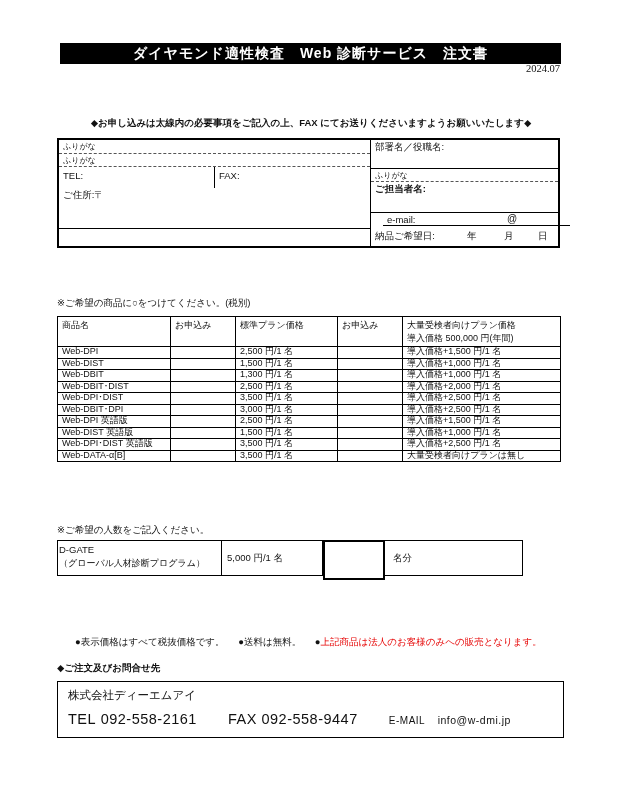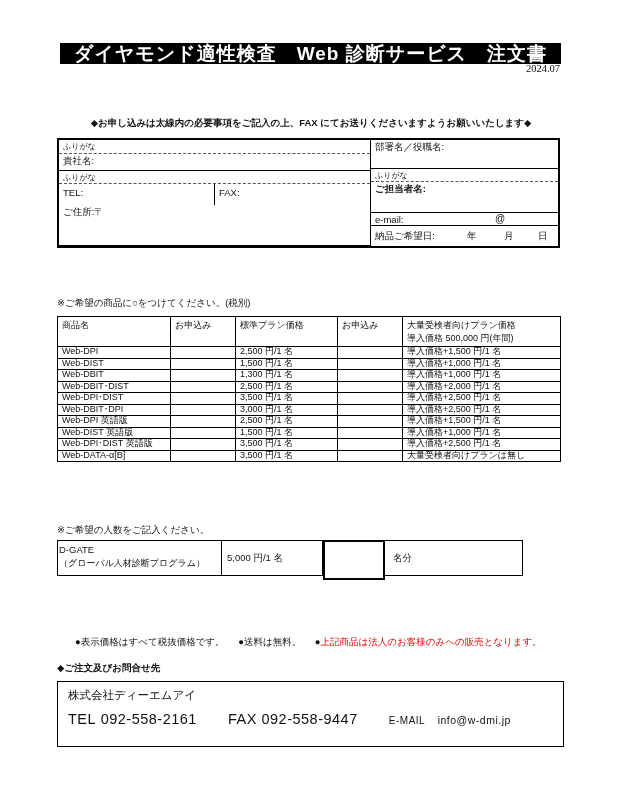--- a/index.html
+++ b/index.html
@@ -2,21 +2,21 @@
 <html><head>
 <meta charset="utf-8">
 <style>
   * { margin:0; padding:0; box-sizing:border-box; }
   html,body { background:#fff; }
   body { width:622px; height:806px; position:relative; font-family:"Liberation Sans","DejaVu Sans",sans-serif; color:#111; }
   .page { position:absolute; left:0; top:0; width:622px; height:806px; background:#ffffff; overflow:hidden; }
 
   
   .title-bar { position:absolute; left:60px; top:43px; width:501px; height:21px; background:#000; color:#fff;
-               font-size:19px; font-weight:bold; text-align:center; line-height:21px; letter-spacing:1px; }
+               font-size:14px; font-weight:bold; text-align:center; line-height:21px; letter-spacing:1px; }
   .date { position:absolute; left:400px; top:63px; width:160px; text-align:right; font-size:10.5px;font-family:Liberation Serif, serif; }
   .instruction { position:absolute; left:0; top:117px; width:622px; text-align:center; font-size:9.5px; font-weight:bold; }
 
   
   .form { position:absolute; left:57px; top:138px; width:503px; height:110px; border:2px solid #000; }
   .fcol { position:absolute; top:0; height:106px; }
   .fcol-l { left:0; width:312px; border-right:1.5px solid #000; }
   .fcol-r { left:312px; width:187px; }
   .frow { position:relative; width:100%; padding:1px 4px; font-size:9.5px; overflow:hidden; }
   .furigana { font-size:8px; border-bottom:1px dashed #555; }
@@ -24,21 +24,21 @@
   .r-furi1 { height:14px; }
   .r-comp  { height:17px; }
   .r-furi2 { height:13px; }
   .r-addr  { height:41px; }
   .r-telfax{ height:21px; padding:0; display:flex; }
   .telcell { width:156px; border-right:1px solid #000; padding:3px 4px; }
   .faxcell { flex:1; padding:3px 4px; }
   .r-dept  { height:29px; }
   .r-rfuri { height:13px; }
   .r-tanto { height:31px;font-weight:bold; }
-  .r-email { height:13px; }
+  .r-email { height:13px;margin-left:12px; }
   .r-deliv { height:20px; padding:0; }
   .at-mark { position:absolute; left:124px; top:0px; font-size:10px; }
   .dl-label{ position:absolute; left:4px; top:4px; font-size:9.5px; }
   .dl-y { position:absolute; left:96px;  top:4px; font-size:9.5px; }
   .dl-m { position:absolute; left:133px; top:4px; font-size:9.5px; }
   .dl-d { position:absolute; left:167px; top:4px; font-size:9.5px; }
 
   
   .note1 { position:absolute; left:57px; top:297px; font-size:9.5px; }
   table.products { position:absolute; left:57px; top:316px; width:503px; border-collapse:collapse; table-layout:fixed; border:1.5px solid #000; }
@@ -56,41 +56,40 @@
   .dg-name .l2 { font-size:9px; margin-top:2px; }
   .dg-price { left:165px; width:101px; border-top:1.5px solid #000; border-bottom:1.5px solid #000; border-right:1px solid #000; font-size:9.5px; display:flex; align-items:center; padding-left:5px; }
   .dg-count { left:266px; width:62px; height:40px; border:2px solid #000; }
   .dg-unit { left:328px; width:138px; border-top:1.5px solid #000; border-bottom:1.5px solid #000; border-right:1.5px solid #000; font-size:9.5px; display:flex; align-items:center; padding-left:8px; }
 
   
   .footnotes { position:absolute; left:57px; top:636px; width:520px; font-size:9.5px; white-space:nowrap;margin-left:18px; }
   .footnotes .fn { margin-right:11px; }
   .fn-red { color:#e60000; }
   .contact-heading { position:absolute; left:57px; top:662px; font-size:9.5px; font-weight:bold; }
-  .contact-box { position:absolute; left:57px; top:681px; width:507px; height:66px; border:1.5px solid #000; padding-left:10px; }
+  .contact-box { position:absolute; left:57px; top:681px; width:507px; height:57px; border:1.5px solid #000; padding-left:10px; }
   .cb-company { margin-top:6px; font-size:11.5px; }
   .cb-line { margin-top:8px; font-size:14.5px; letter-spacing:0.5px; white-space:nowrap; }
   .cb-line .lbl { font-variant:small-caps; }
   .cb-gap { display:inline-block; width:22px; }
   .cb-email-lbl { font-size:10px; }
   .cb-email-val { font-size:10.5px; margin-left:8px;margin-top:48px; }
 </style>
 </head>
 <body>
 
 <div class="page">
 
   <div class="title-bar">ダイヤモンド適性検査　Web 診断サービス　注文書</div>
   <div class="date">2024.07</div>
   <div class="instruction">◆お申し込みは太線内の必要事項をご記入の上、FAX にてお送りくださいますようお願いいたします◆</div>
 
   <div class="form">
     <div class="fcol fcol-l">
       <div class="frow furigana r-furi1">ふりがな</div>
-      <div class="frow solid-b r-comp">貴社名:</div>
       <div class="frow furigana r-furi2">ふりがな</div>
       <div class="frow r-telfax">
         <div class="telcell">TEL:</div>
         <div class="faxcell">FAX:</div>
       </div>
       <div class="frow solid-b r-addr">ご住所:〒</div>
     </div>
     <div class="fcol fcol-r">
       <div class="frow solid-b r-dept">部署名／役職名:</div>
       <div class="frow furigana r-rfuri">ふりがな</div>

